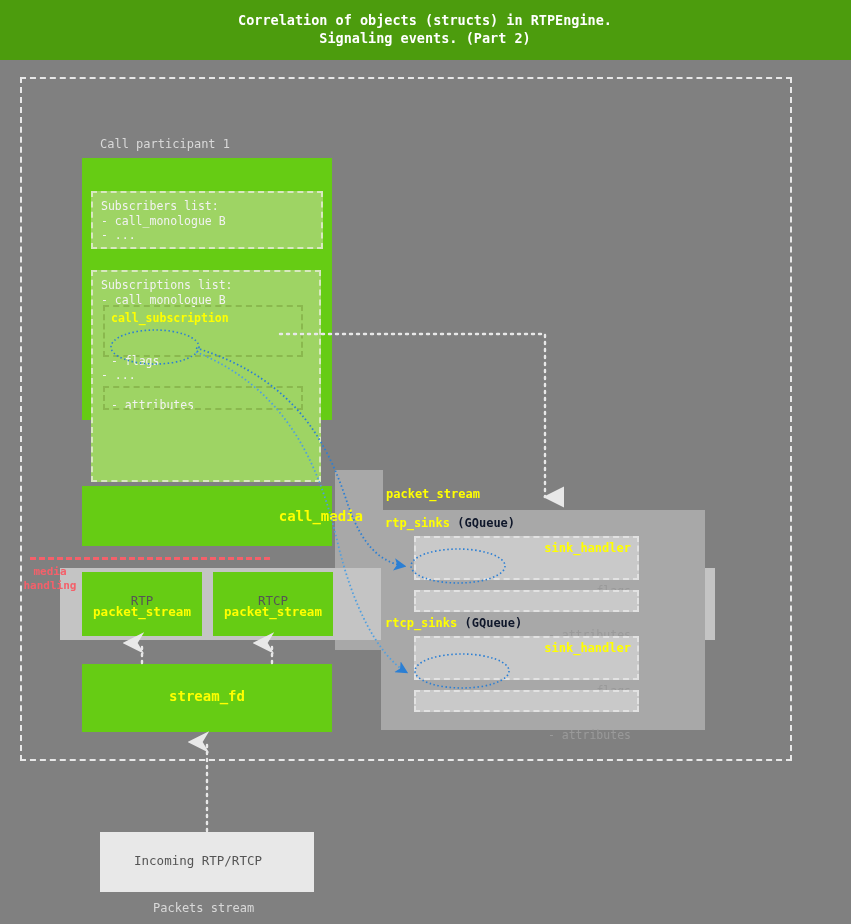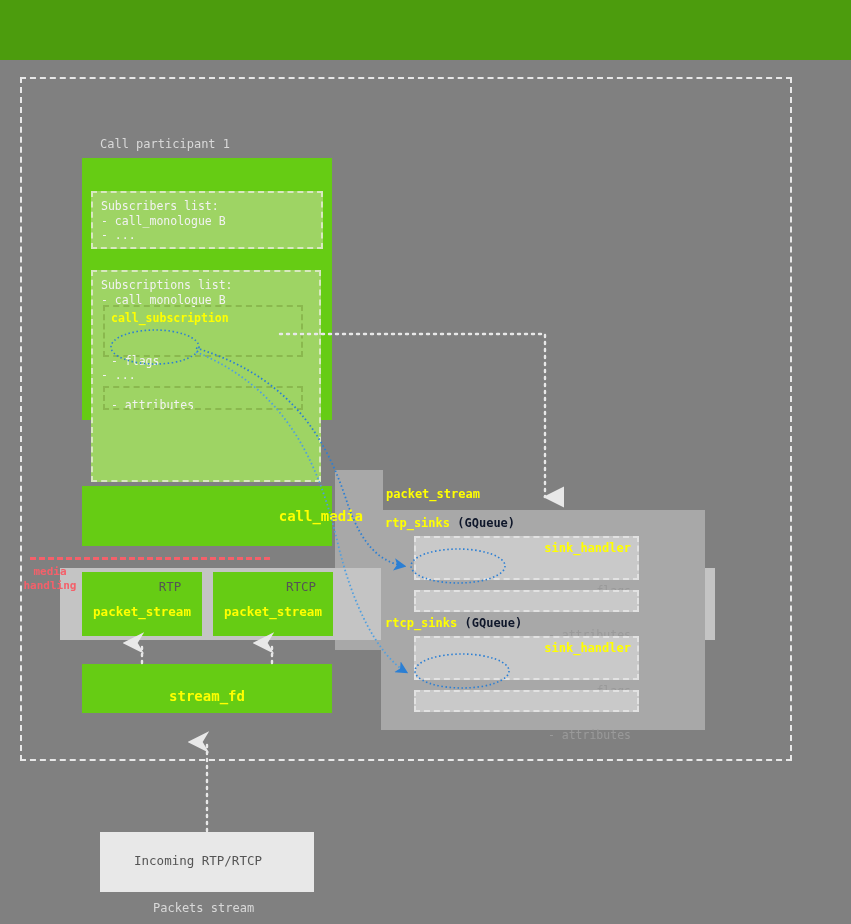--- a/index.html
+++ b/index.html
@@ -81,28 +81,28 @@
   
   #vband{
     position:absolute;left:335px;top:470px;width:48px;height:180px;
     background:#a8a8a8;
   }
   #call-media{left:82px;top:486px;width:250px;height:60px;}
   #cmedia-title{position:absolute;left:13px;top:22px;width:268px;text-align:right;}
   #rtp-ps{left:82px;top:572px;width:120px;height:64px;}
   #rtcp-ps{left:213px;top:572px;width:120px;height:64px;}
   .ps-kind{
-    position:absolute;left:0;top:7px;width:100%;text-align:center;
-    color:#555555;font-size:12.5px;white-space:pre;padding-left:28px;
+    position:absolute;left:0;top:21px;width:100%;text-align:center;
+    color:#555555;font-size:12.5px;white-space:pre;
   }
   .ps-name{
     position:absolute;left:0;top:32px;width:100%;text-align:center;
     color:#ffff00;font-weight:bold;font-size:12.5px;white-space:pre;
   }
-  #stream-fd{left:82px;top:664px;width:250px;height:49px;}
+  #stream-fd{left:82px;top:664px;width:250px;height:68px;}
   #sfd-title{position:absolute;left:0;top:24px;width:250px;}
   
   #ps-detail-label{
     left:386px;top:487px;color:#ffff00;font-weight:bold;font-size:12px;
   }
   #ps-detail{
     position:absolute;left:381px;top:510px;width:324px;height:220px;
     background:#a8a8a8;box-sizing:border-box;
   }
   .queue-label{
@@ -137,20 +137,24 @@
   #packets-stream-label{
     left:153px;top:901px;color:#d9d9d9;font-size:12px;
   }
   
   #overlay{position:absolute;left:0;top:0;width:851px;height:924px;pointer-events:none;}
 </style>
 </head>
 <body>
 
 <div id="header">
+  <div id="title">
+    <div>Correlation of objects (structs) in RTPEngine.</div>
+    <div>Signaling events. (Part 2)</div>
+  </div>
 </div>
 
 <div id="signal-scope"></div>
 
 <div class="lbl" id="call-participant-label">Call participant 1</div>
 
 <div class="gbox" id="call-monologue">
   <div class="gtitle" id="cm-title"><span>call_monologue</span><span class="plain"> A</span></div>
 
   <div class="listbox" id="subscribers-list">

